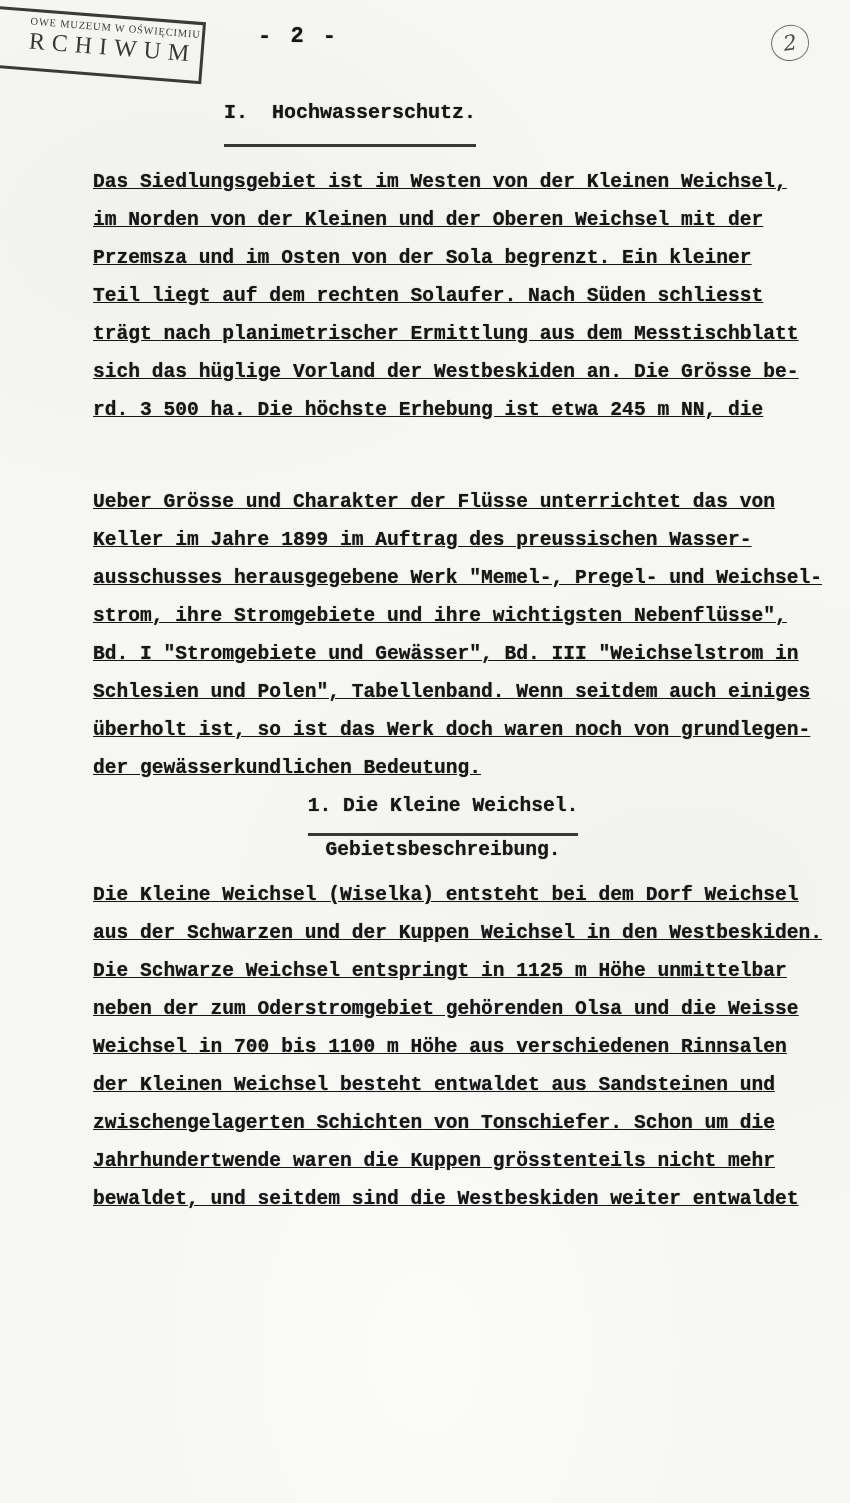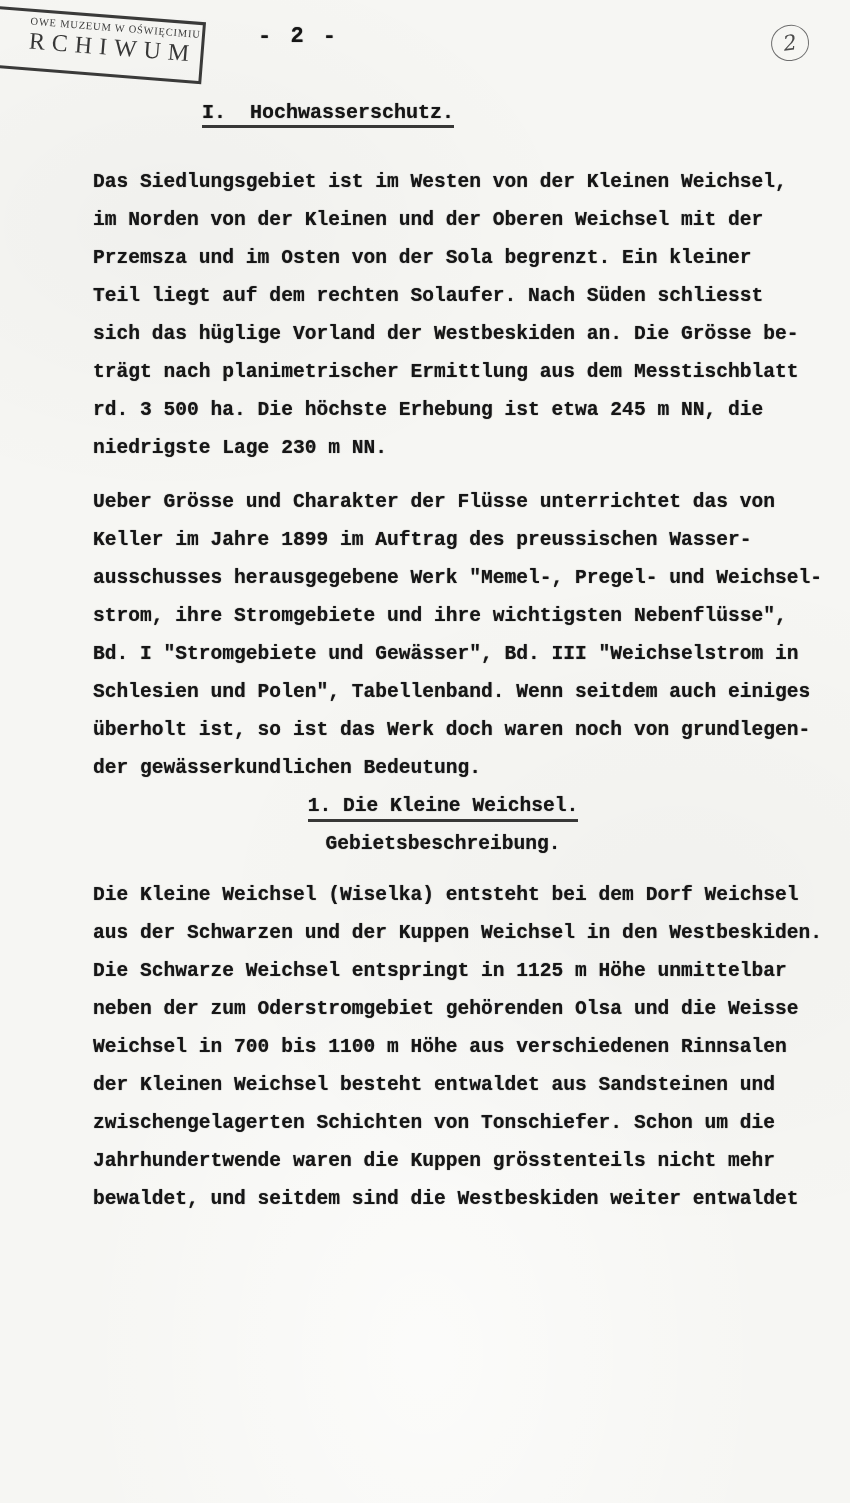--- a/index.html
+++ b/index.html
@@ -39,47 +39,48 @@
   .circled-number{
     position:absolute;left:771px;top:25px;width:38px;height:36px;
     border:1.6px solid #6d6d6d;border-radius:52% 48% 50% 50%;
     transform:rotate(-7deg);
     font-family:"DejaVu Serif","Liberation Serif",serif;font-style:italic;
     font-size:21px;color:#4a4a4a;
     text-align:center;line-height:34px;
     box-sizing:border-box;
   }
   .heading{
-    position:absolute;left:202px;top:101px;
+    position:absolute;left:224px;top:101px;
     font-size:20px;font-weight:bold;white-space:pre;
     border-bottom:3px solid rgba(22,22,22,0.85);
-    padding-bottom:1px;
+    padding-bottom:20px;
     text-shadow:0 0 1px rgba(20,20,20,0.8);
   }
   .para{
     position:absolute;left:93px;right:20px;
     font-size:19.6px;font-weight:bold;line-height:38px;
     text-shadow:0 0 1px rgba(20,20,20,0.72);
+    text-decoration:underline;
   }
   .para .line{white-space:pre;}
   #para1{top:163px;}
   #para2{top:483px;}
   #para3{top:876px;}
   .subheading-block{
     position:absolute;left:93px;width:700px;top:795px;
     text-align:center;
     font-size:19.6px;font-weight:bold;
     text-shadow:0 0 1px rgba(20,20,20,0.78);
   }
   .subheading1{
     display:inline-block;white-space:pre;
     border-bottom:3px solid rgba(22,22,22,0.85);
-    padding-bottom:2px;
+    padding-bottom:16px;
   }
-  .subheading2{margin-top:11px;white-space:pre;}
+  .subheading2{margin-top:3px;white-space:pre;}
 </style>
 </head>
 <body>
 
 <div class="page">
 
   <div class="stamp">
     <div class="stamp-line1">OWE MUZEUM W OŚWIĘCIMIU</div>
     <div class="stamp-line2">RCHIWUM</div>
   </div>
@@ -88,24 +89,23 @@
 
   <div class="circled-number">2</div>
 
   <div class="heading">I.  Hochwasserschutz.</div>
 
   <div class="para" id="para1">
       <div class="line">Das Siedlungsgebiet ist im Westen von der Kleinen Weichsel,</div>
       <div class="line">im Norden von der Kleinen und der Oberen Weichsel mit der</div>
       <div class="line">Przemsza und im Osten von der Sola begrenzt. Ein kleiner</div>
       <div class="line">Teil liegt auf dem rechten Solaufer. Nach Süden schliesst</div>
+      <div class="line">trägt nach planimetrischer Ermittlung aus dem Messtischblatt</div>
       <div class="line">sich das hüglige Vorland der Westbeskiden an. Die Grösse be-</div>
-      <div class="line">trägt nach planimetrischer Ermittlung aus dem Messtischblatt</div>
       <div class="line">rd. 3 500 ha. Die höchste Erhebung ist etwa 245 m NN, die</div>
-      <div class="line">niedrigste Lage 230 m NN.</div>
     </div>
 
   <div class="para" id="para2">
       <div class="line">Ueber Grösse und Charakter der Flüsse unterrichtet das von</div>
       <div class="line">Keller im Jahre 1899 im Auftrag des preussischen Wasser-</div>
       <div class="line">ausschusses herausgegebene Werk "Memel-, Pregel- und Weichsel-</div>
       <div class="line">strom, ihre Stromgebiete und ihre wichtigsten Nebenflüsse",</div>
       <div class="line">Bd. I "Stromgebiete und Gewässer", Bd. III "Weichselstrom in</div>
       <div class="line">Schlesien und Polen", Tabellenband. Wenn seitdem auch einiges</div>
       <div class="line">überholt ist, so ist das Werk doch waren noch von grundlegen-</div>

